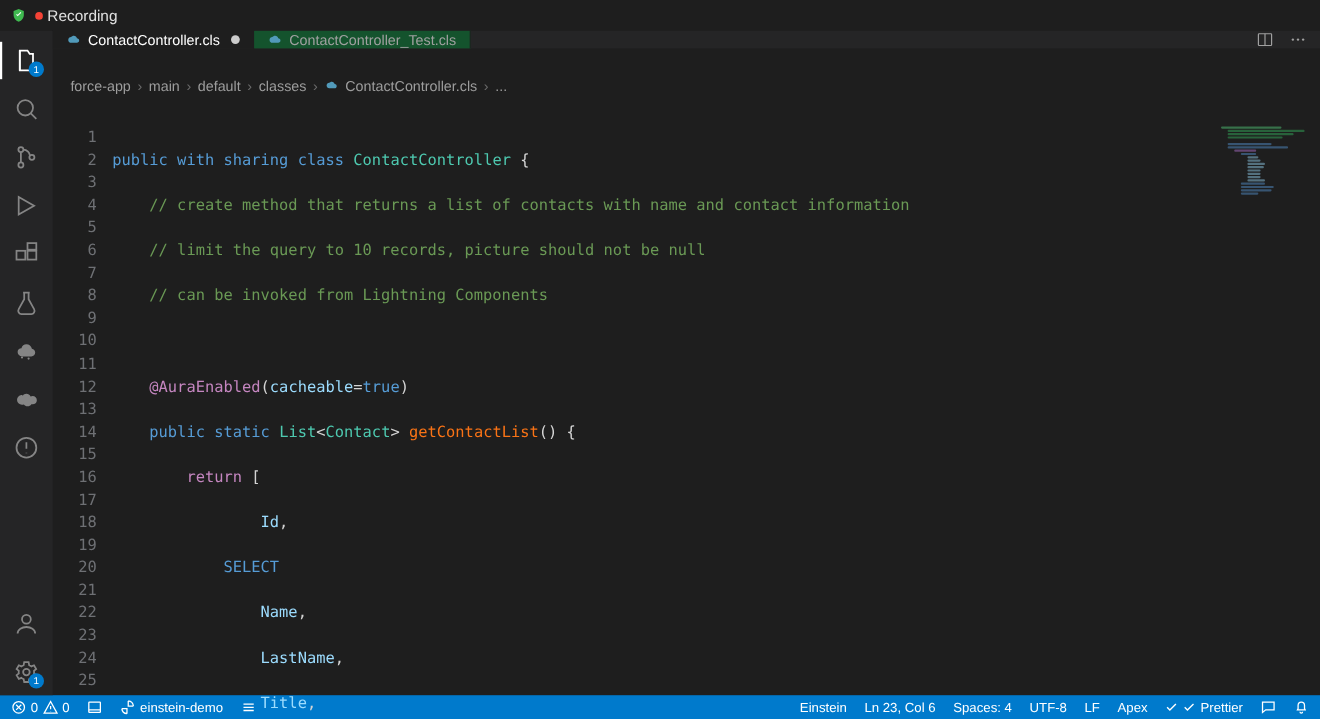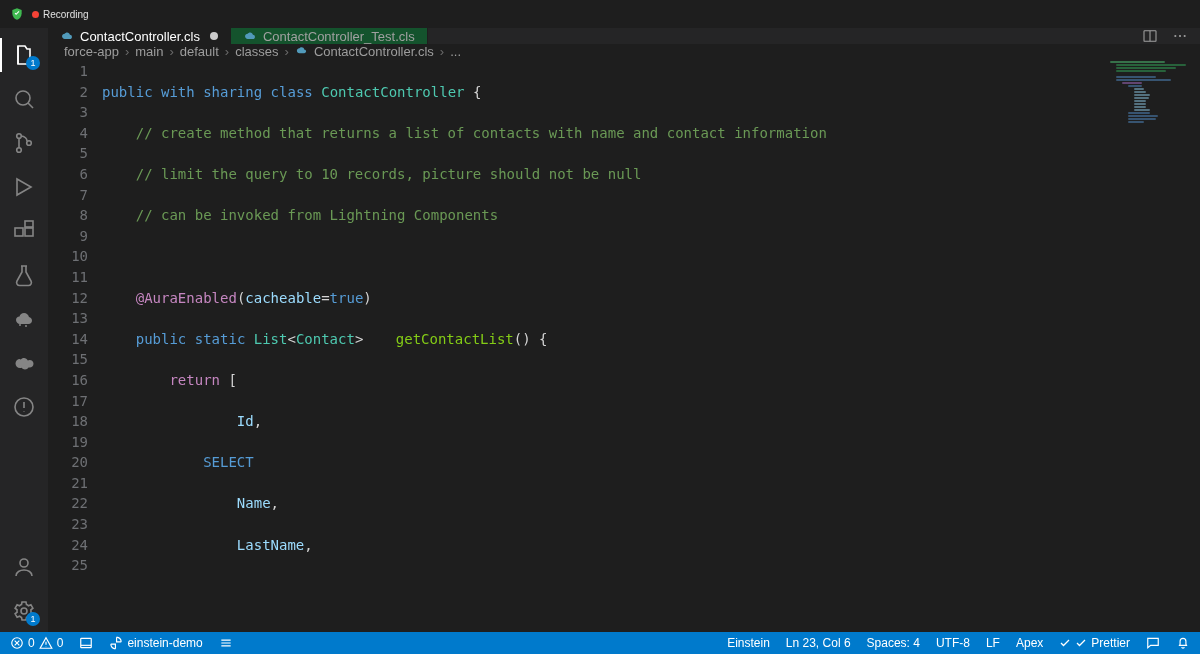--- a/index.html
+++ b/index.html
@@ -4,21 +4,21 @@
 <style>
 * { margin: 0; padding: 0; box-sizing: border-box; }
 body {
   width: 1200px; height: 654px; overflow: hidden;
   background: #1e1e1e; color: #cccccc;
   font-family: "Segoe UI", -apple-system, sans-serif;
   font-size: 13px; position: relative;
 }
 .titlebar { height: 28px; display: flex; align-items: center; padding: 0 10px; gap: 8px; }
 .titlebar .shield { width: 14px; height: 14px; }
-.titlebar .rec { display: flex; align-items: center; gap: 4px; color: #e0e0e0; font-size: 10px;}
+.titlebar .rec { display: flex; align-items: center; gap: 4px; color: #e0e0e0; font-size: 14px;}
 .titlebar .rec .dot { width: 7px; height: 7px; border-radius: 50%; background: #f44336; }
 
 .main-row { display: flex; height: 604px; }
 .activitybar {
   width: 48px; background: #252526; display: flex; flex-direction: column;
   align-items: center; padding-top: 6px; gap: 2px;
 }
 .activitybar .item {
   width: 48px; height: 42px; display: flex; align-items: center; justify-content: center;
   color: #858585; position: relative; cursor: pointer;
@@ -27,21 +27,21 @@
 .activitybar .item.active::before {
   content: ""; position: absolute; left: 0; top: 4px; bottom: 4px; width: 2px; background: #ffffff;
 }
 .activitybar .badge {
   position: absolute; bottom: 6px; right: 8px; min-width: 14px; height: 14px;
   border-radius: 8px; background: #007acc; color: #fff; font-size: 9px;
   display: flex; align-items: center; justify-content: center; padding: 0 3px;
 }
 .activitybar .spacer { flex: 1; }
 
-.editor-col { flex: 1; display: flex; flex-direction: column; }
+.editor-col { flex: 1; display: flex; flex-direction: column; gap: 27px; }
 
 .tabs { display: flex; height: 35px; background: #252526; align-items: stretch; }
 .tab {
   display: flex; align-items: center; gap: 6px; padding: 0 12px;
   background: #14532d; color: #a0a0a0; font-size: 13px; cursor: pointer;
   border-right: 1px solid #1e1e1e;
 }
 .tab.active { background: #1e1e1e; color: #ffffff; }
 .tab .cloud { color: #519aba; }
 .tab .dirty { width: 8px; height: 8px; border-radius: 50%; background: #cccccc; margin-left: 4px;}
@@ -60,21 +60,21 @@
   font-family: "Menlo","Consolas",monospace; font-size: 14px; line-height: 20.6px;
   user-select: none; padding-top: 2px;
 }
 .code {
   flex: 1; font-family: "Menlo","Consolas",monospace; font-size: 14px; line-height: 20.6px;
   white-space: pre; color: #d4d4d4; padding-top: 2px;
 }
 .tok-kw   { color: #c586c0; }
 .tok-kw2  { color: #569cd6; }
 .tok-type { color: #4ec9b0; }
-.tok-fn   { color: #84cc16; margin-left: 24px; }
+.tok-fn   { color: #f97316; }
 .tok-cm   { color: #6a9955; }
 .tok-id   { color: #9cdcfe; }
 .tok-op   { color: #d4d4d4; }
 .line { height: 20.6px; }
 
 .minimap {
   position: absolute; top: 2px; right: 2px; width: 90px; height: 90px;
   pointer-events: none; opacity: 0.9;
 }
 .minimap div { height: 2px; margin-bottom: 1px; border-radius: 1px; }
@@ -267,20 +267,21 @@
 <div class="line">    <span class="tok-cm">// limit the query to 10 records, picture should not be null</span></div>
 <div class="line">    <span class="tok-cm">// can be invoked from Lightning Components</span></div>
 <div class="line"></div>
 <div class="line">    <span class="tok-kw">@AuraEnabled</span><span class="tok-op">(</span><span class="tok-id">cacheable</span><span class="tok-op">=</span><span class="tok-kw2">true</span><span class="tok-op">)</span></div>
 <div class="line">    <span class="tok-kw2">public</span> <span class="tok-kw2">static</span> <span class="tok-type">List</span><span class="tok-op">&lt;</span><span class="tok-type">Contact</span><span class="tok-op">&gt;</span> <span class="tok-fn">getContactList</span><span class="tok-op">() {</span></div>
 <div class="line">        <span class="tok-kw">return</span> <span class="tok-op">[</span></div>
 <div class="line">                <span class="tok-id">Id</span><span class="tok-op">,</span></div>
 <div class="line">            <span class="tok-kw2">SELECT</span></div>
 <div class="line">                <span class="tok-id">Name</span><span class="tok-op">,</span></div>
 <div class="line">                <span class="tok-id">LastName</span><span class="tok-op">,</span></div>
+<div class="line">                <span class="tok-id">Title</span><span class="tok-op">,</span></div>
 
 
 
 
 
 
 
 
 
 

